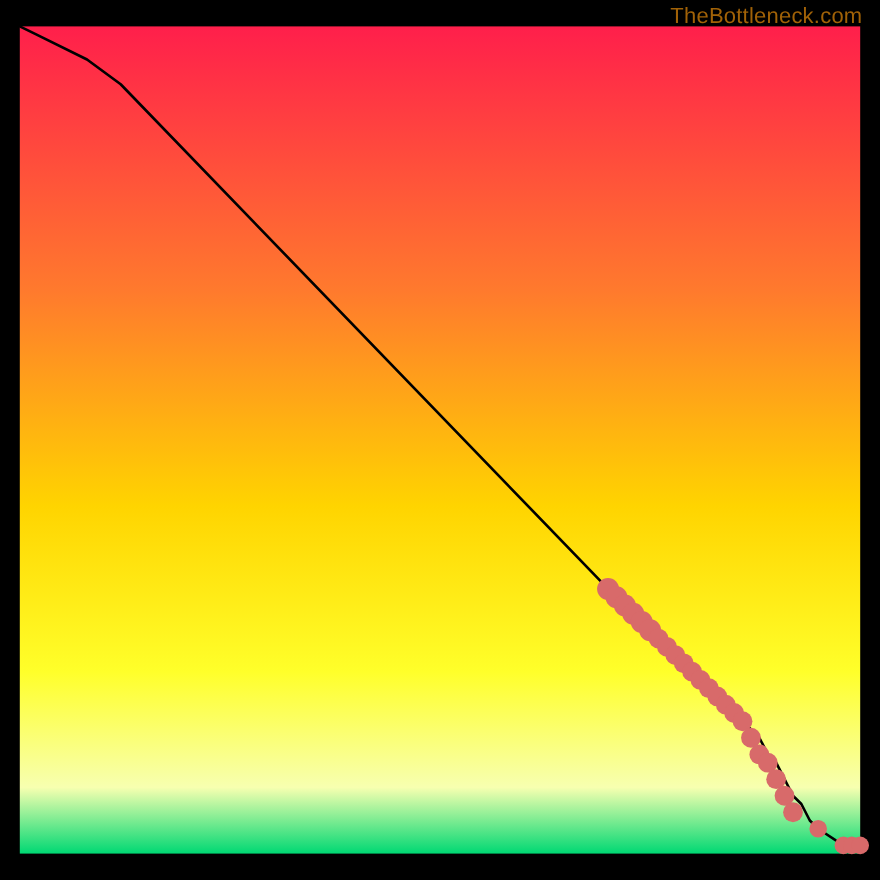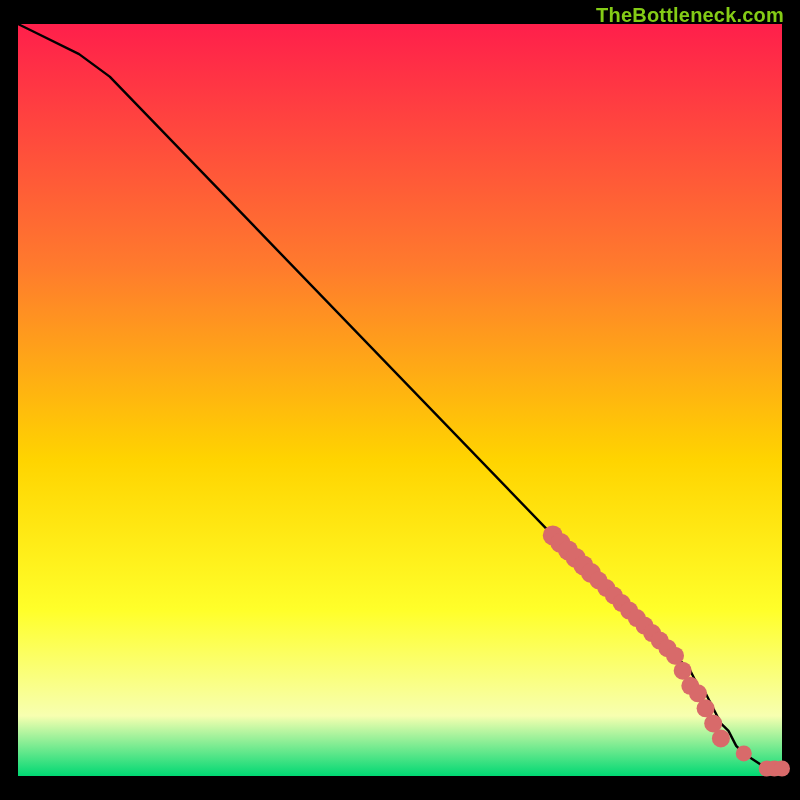--- a/index.html
+++ b/index.html
@@ -17,23 +17,22 @@
   }
   svg {
     display: block;
   }
   .watermark {
     position: absolute;
     top: 4px;
     right: 16px;
     font-family: Arial, Helvetica, sans-serif;
     font-size: 20px;
-    color: #84cc16;
+    color: #a16207;
     letter-spacing: 0.2px;
-    font-weight: bold;
   }
 </style>
 </head>
 <body>
 
 <div class="stage">
 
   <svg width="800" height="800" viewBox="0 0 800 800">
     <defs>
       <linearGradient id="bg-grad" x1="0" y1="0" x2="0" y2="1">

